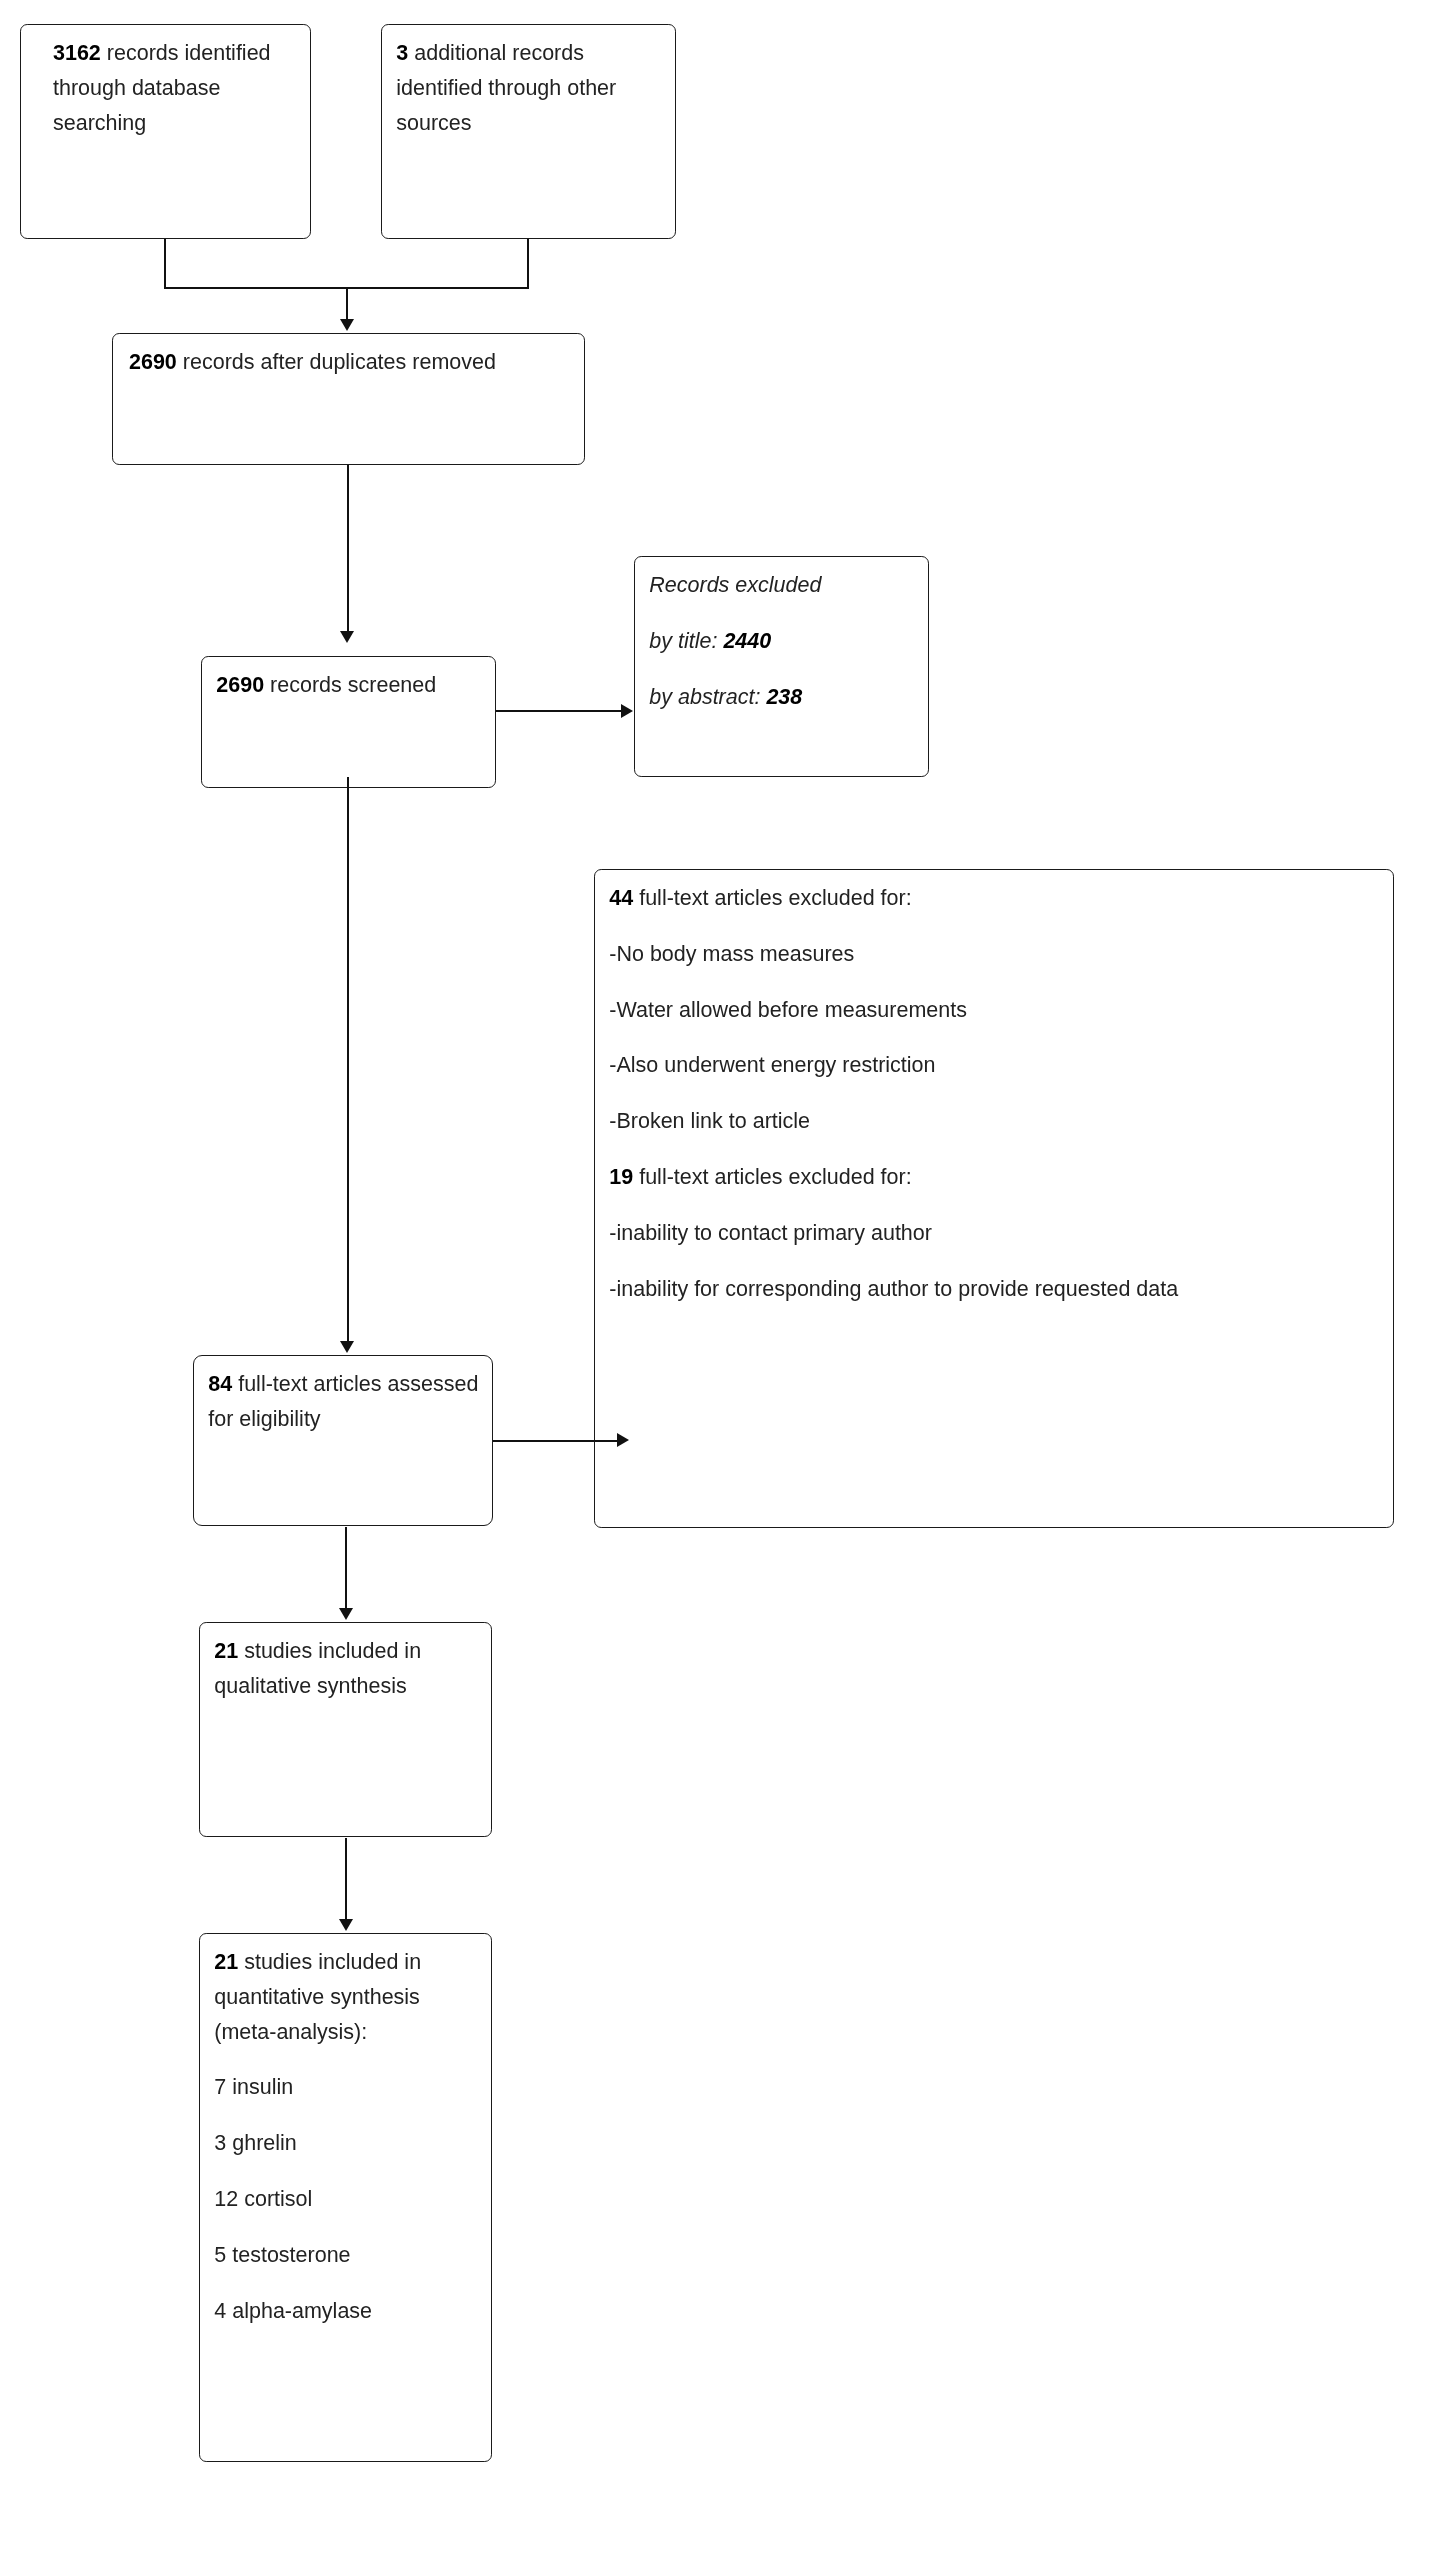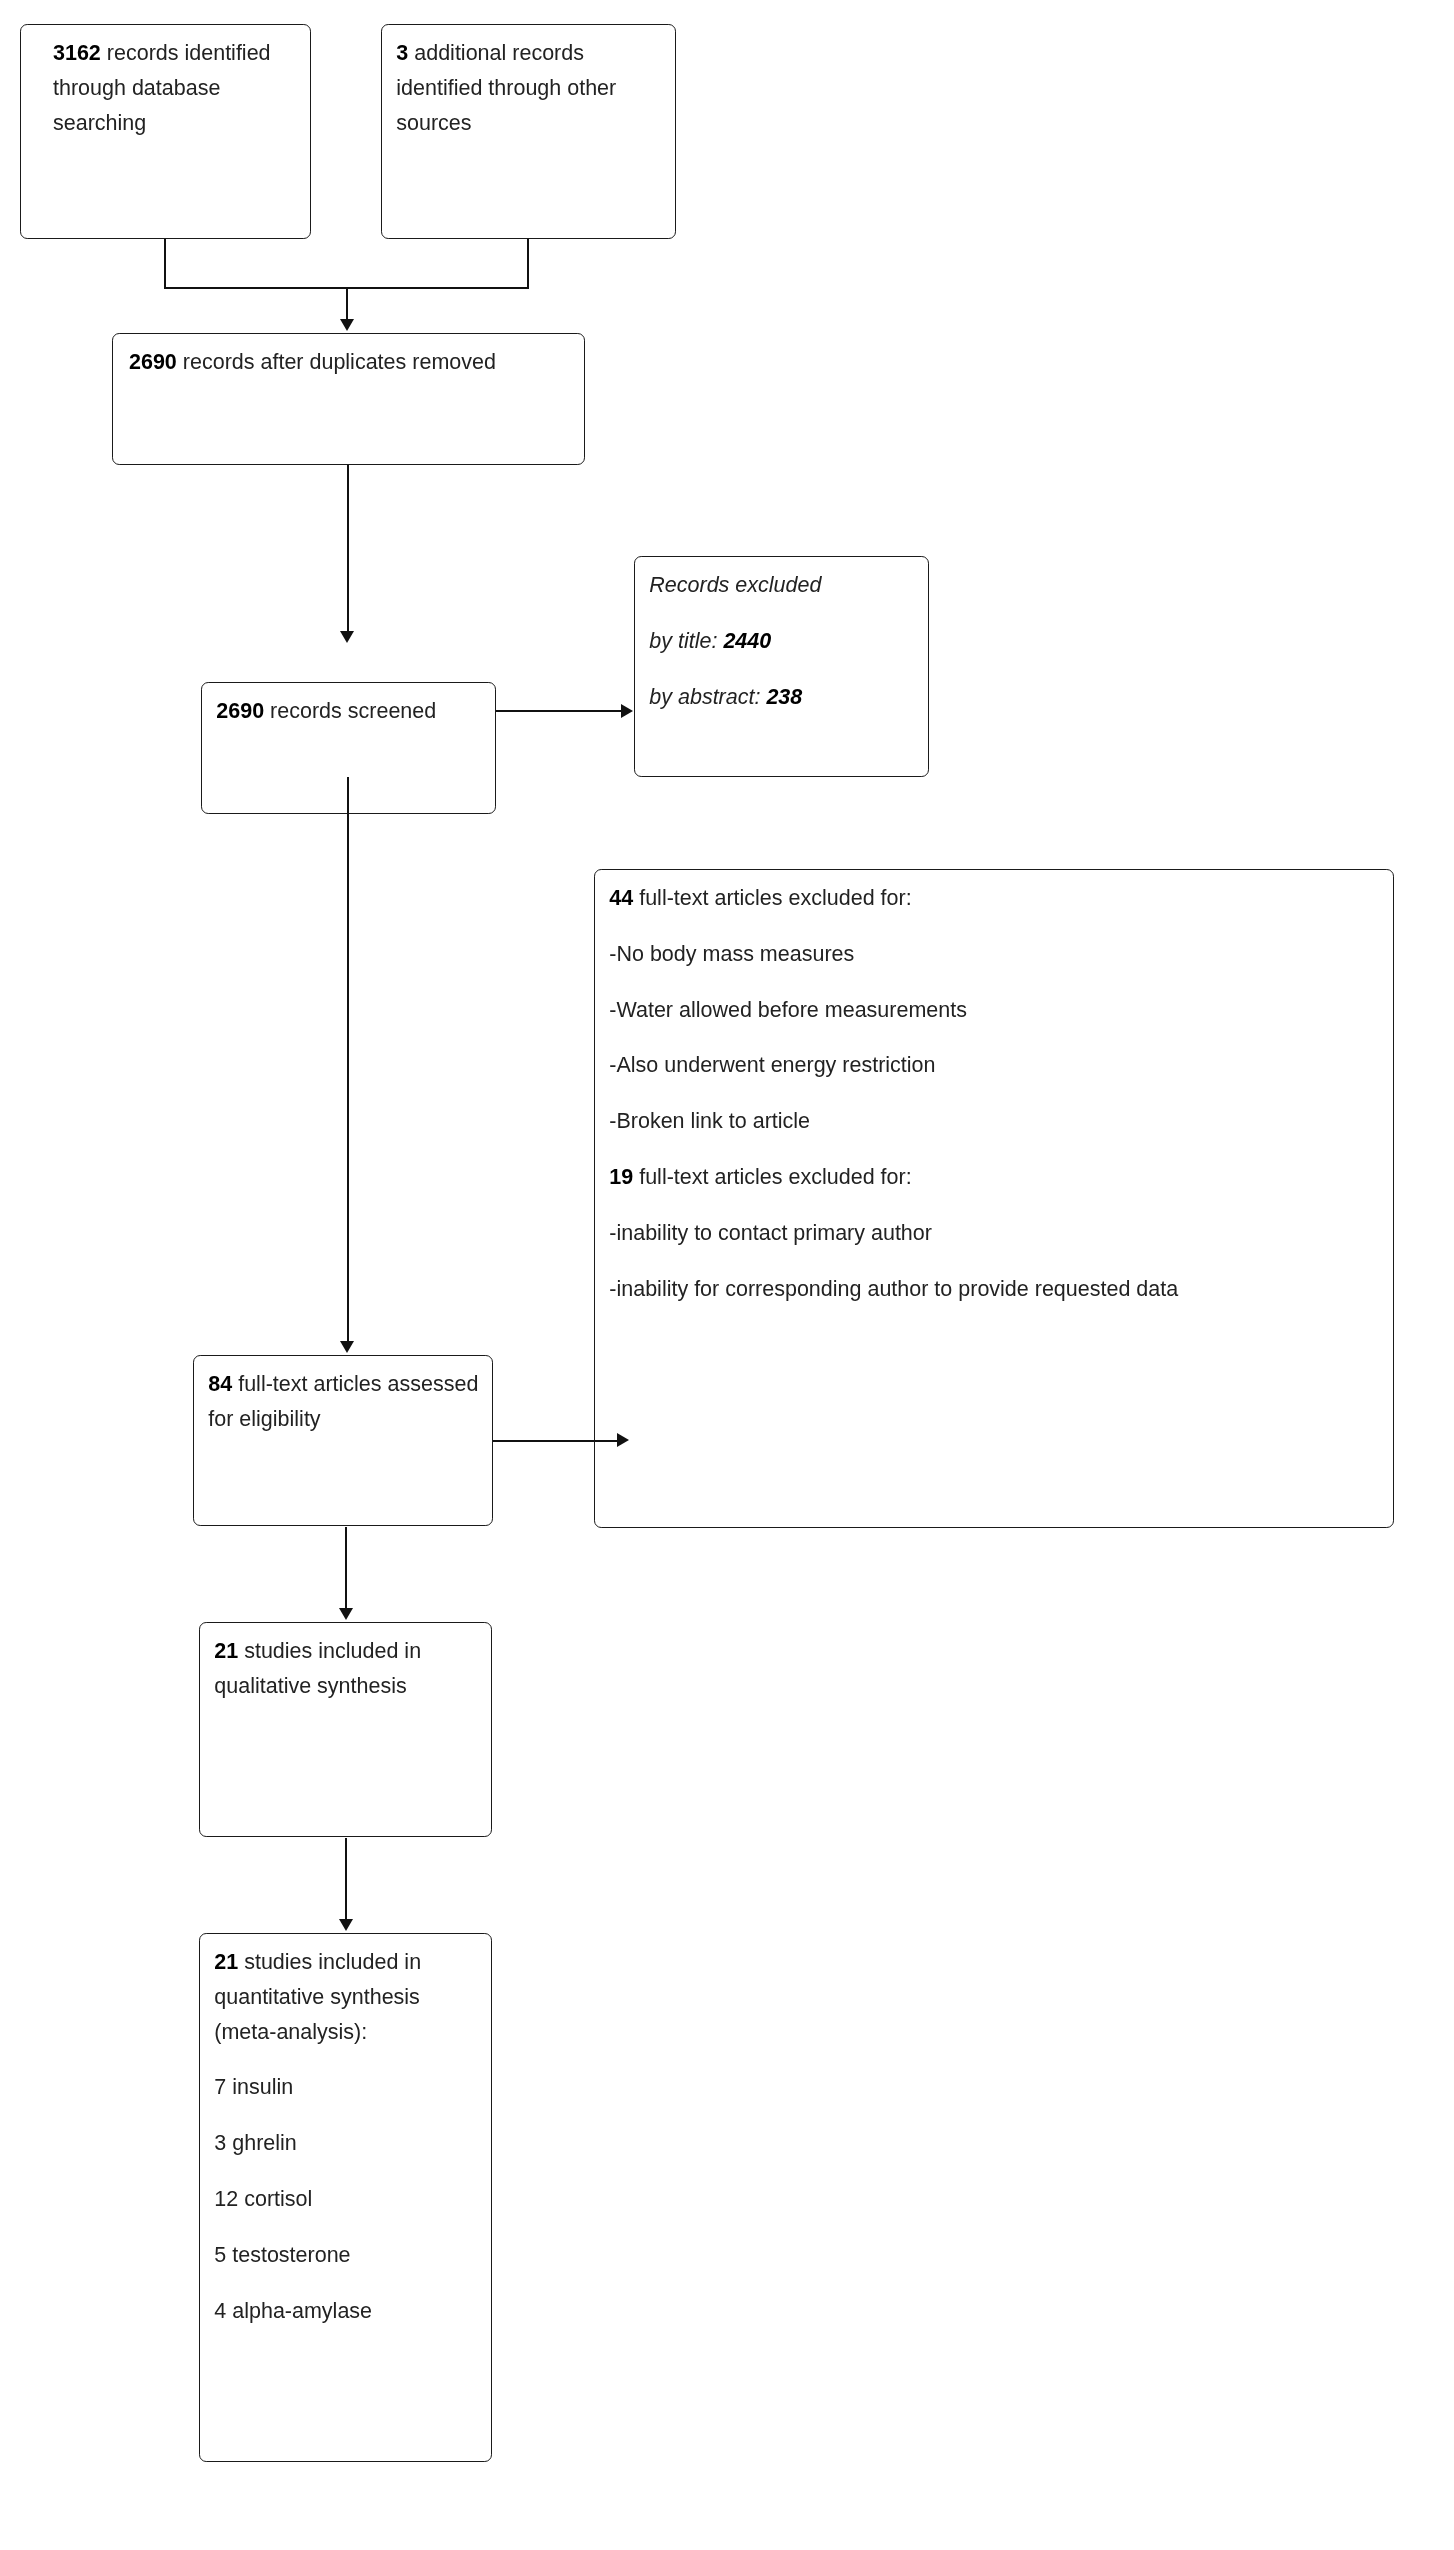--- a/index.html
+++ b/index.html
@@ -50,24 +50,24 @@
     width: 0; height: 0;
     border-top: 7.2px solid transparent;
     border-bottom: 7.2px solid transparent;
     border-left: 12px solid #111111;
   }
 
   
   #box-identified-db   { left: 20px;  top: 24px;   width: 291px; height: 215px; padding-left: 32px; }
   #box-identified-other{ left: 381px; top: 24px;   width: 295px; height: 215px; }
   #box-duplicates      { left: 112px; top: 333px;  width: 473px; height: 132px; padding-left: 16px; }
-  #box-screened        { left: 201px; top: 682px;  width: 295px; height: 132px; }
+  #box-screened        { left: 201px; top: 656px;  width: 295px; height: 132px; }
   #box-records-excluded{ left: 634px; top: 556px;  width: 295px; height: 221px; font-style: italic; }
   #box-fulltext-excluded{left: 594px; top: 869px; width: 800px; height: 659px; }
-  #box-assessed        { left: 193px; top: 1355px; width: 300px; height: 171px; }
+  #box-assessed        { left: 193px; top: 1355px; width: 300px; height: 171px; border-radius: 9px; }
   #box-qualitative     { left: 199px; top: 1622px; width: 293px; height: 215px; }
   #box-quantitative    { left: 199px; top: 1933px; width: 293px; height: 529px; }
 </style>
 </head>
 <body>
 
 <div id="canvas">
 
   <div class="box tight" id="box-identified-db">
     <span class="ln"><b>3162</b><span> records identified through database searching</span></span>

